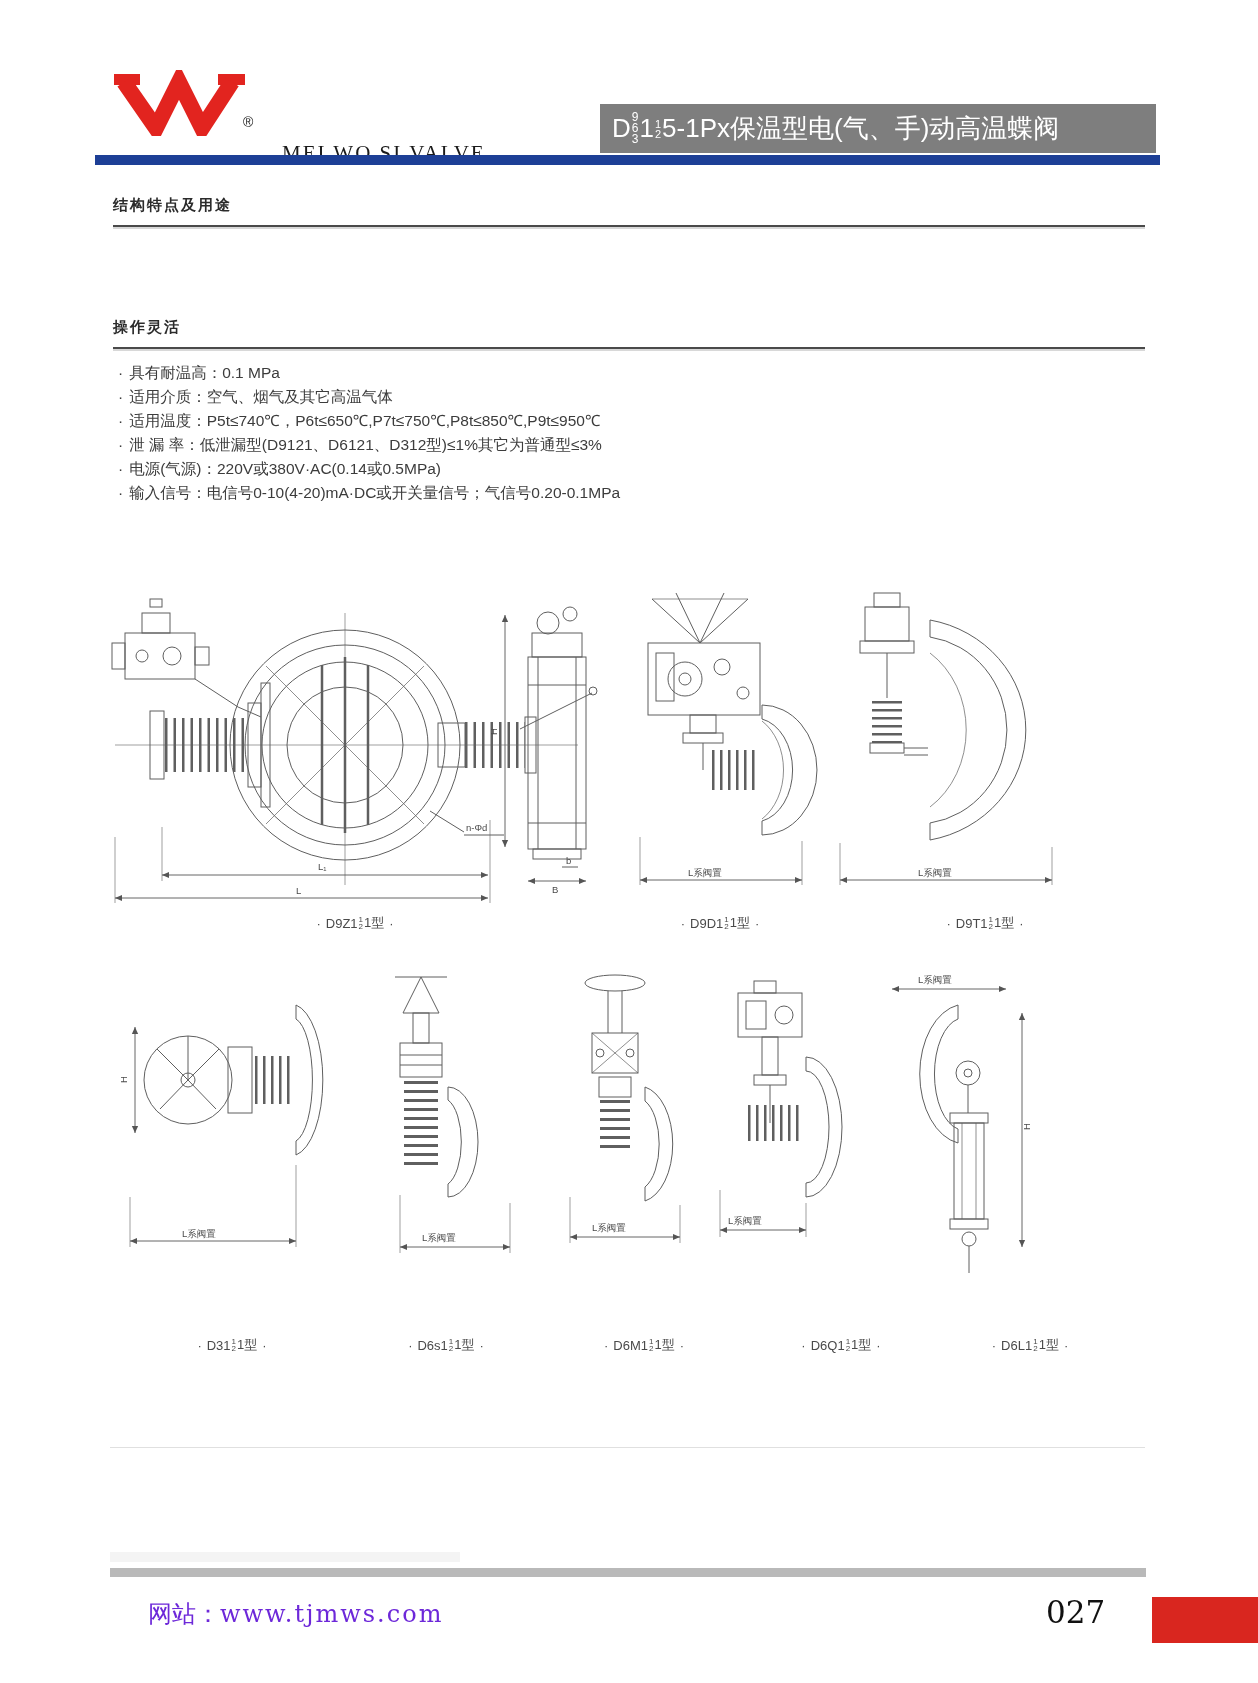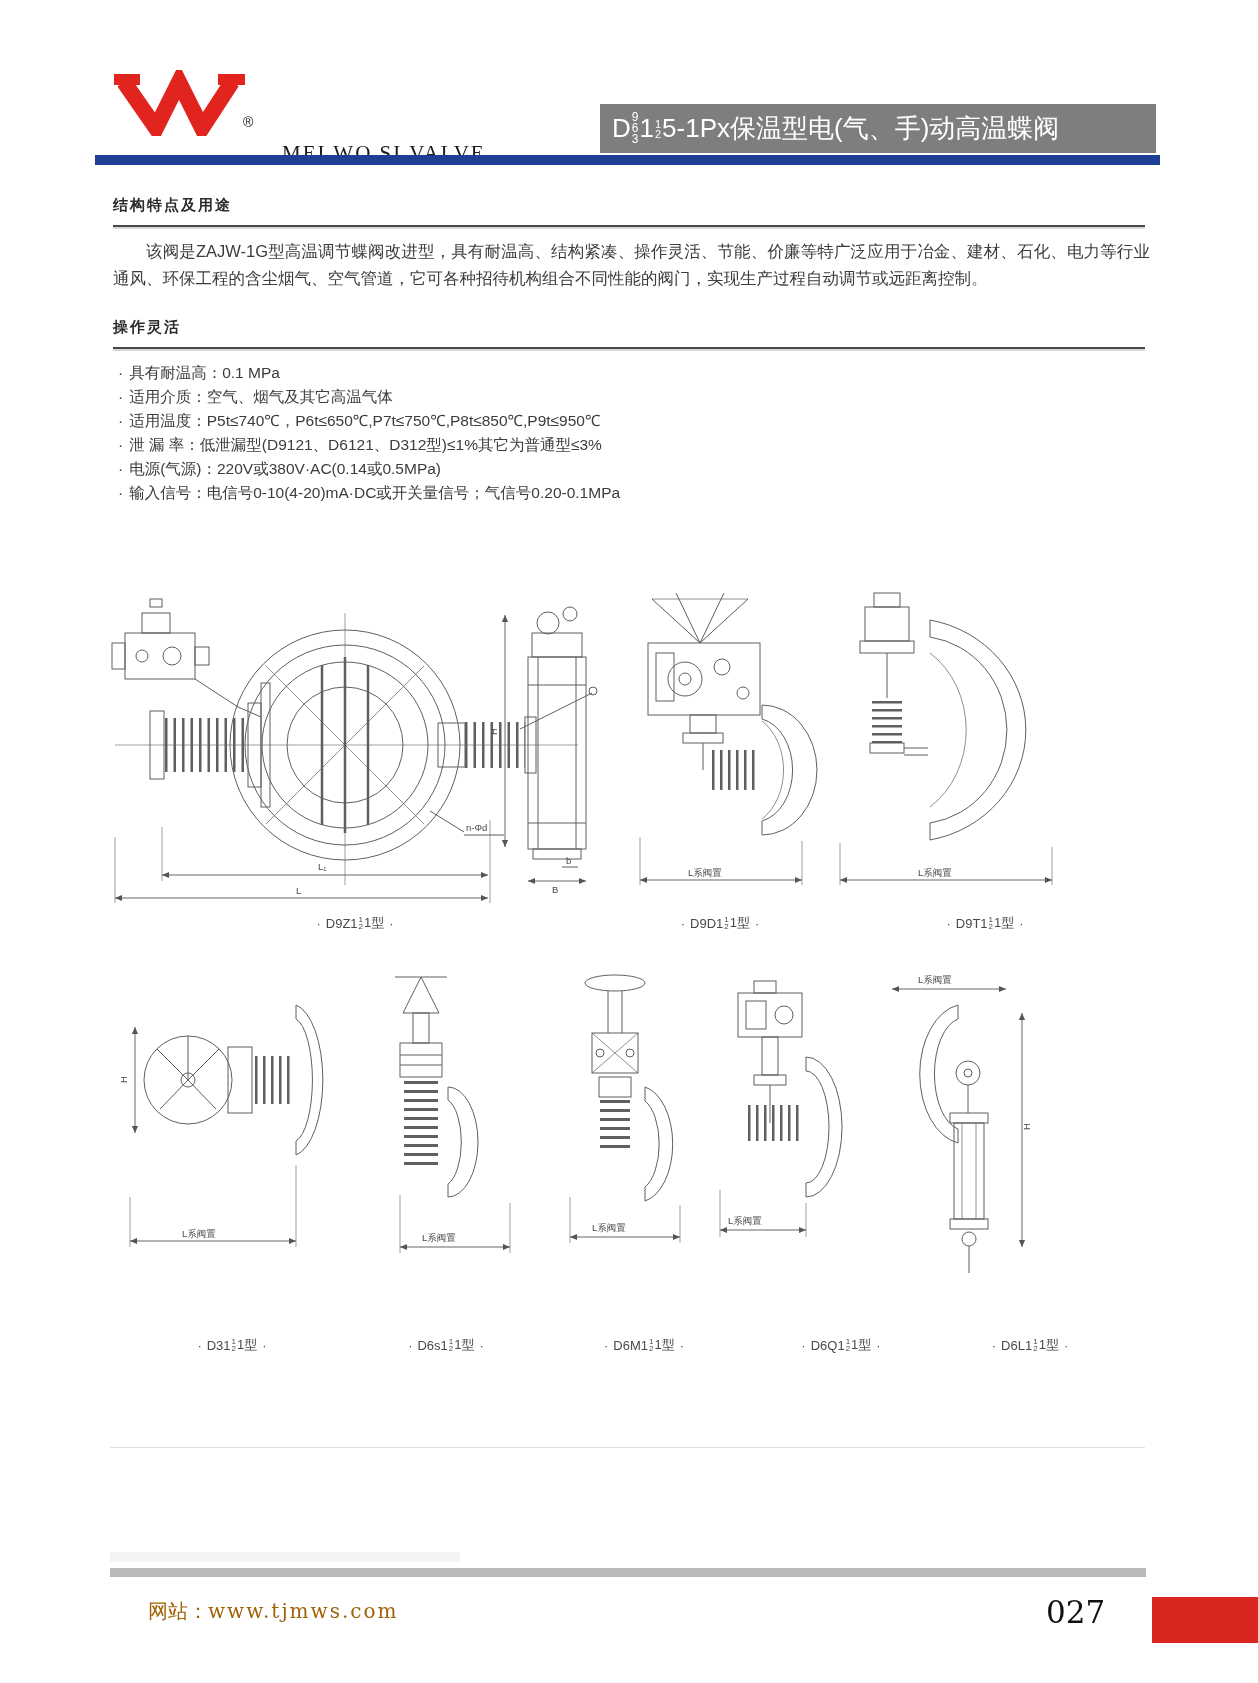--- a/index.html
+++ b/index.html
@@ -35,21 +35,21 @@
   
   .model-label { position:absolute; transform:translateX(-50%); display:flex; align-items:center;
                  font-size:13px; color:#4a4a4a; white-space:nowrap; }
   .ml-b { margin:0 5px; }
   .stack-s { display:inline-flex; flex-direction:column; font-size:8px; line-height:7px; text-align:center; margin:0 1px; }
 
   
   .divider { position:absolute; left:110px; top:1447px; width:1035px; height:1px; background:#e0e0e0; }
   .light-strip { position:absolute; left:110px; top:1552px; width:350px; height:10px; background:#f4f4f4; }
   .gray-bar { position:absolute; left:110px; top:1568px; width:1036px; height:9px; background:#b9b9b9; }
-  .site { position:absolute; left:148px; top:1598px; font-size:20px; color:#a16207; white-space:nowrap; }
+  .site { position:absolute; left:148px; top:1598px; font-size:24px; color:#6d28d9; white-space:nowrap; }
   .site .url { font-family:"DejaVu Serif", serif; letter-spacing:2px; }
   .pagenum { position:absolute; left:1046px; top:1594px; font-family:"DejaVu Serif", serif; font-size:31px; color:#111111; }
   .red-block { position:absolute; left:1152px; top:1597px; width:106px; height:46px; background:#d9261f; }
 
   svg text { font-family:"Liberation Sans", sans-serif; fill:#4a4a4a; stroke:none; font-size:10px; }
   svg text.sm { font-size:9.5px; }
   .dim { stroke:#555; stroke-width:0.9; marker-start:url(#arr); marker-end:url(#arr); }
 </style>
 </head>
 <body>
@@ -77,21 +77,20 @@
       <span class="stack2">
         <span>1</span>
         <span>2</span>
       </span>
       <span>5-1Px保温型电(气、手)动高温蝶阀</span>
     </div>
   </div>
 
   <div class="sec-head" style="top:196px">结构特点及用途</div>
   <div class="rule" style="top:225px"></div>
-  <div class="para">该阀是ZAJW-1G型高温调节蝶阀改进型，具有耐温高、结构紧凑、操作灵活、节能、价廉等特广泛应用于冶金、建材、石化、电力等行业通风、环保工程的含尘烟气、空气管道，它可各种招待机构组合不同性能的阀门，实现生产过程自动调节或远距离控制。</div>
 
   <div class="sec-head" style="top:318px">操作灵活</div>
   <div class="rule" style="top:347px"></div>
 
   <div class="spec-list">
     <div class="spec-item">
       <span class="spec-bullet">·</span>
       <span>具有耐温高：0.1 MPa</span>
       </div>
     <div class="spec-item">

